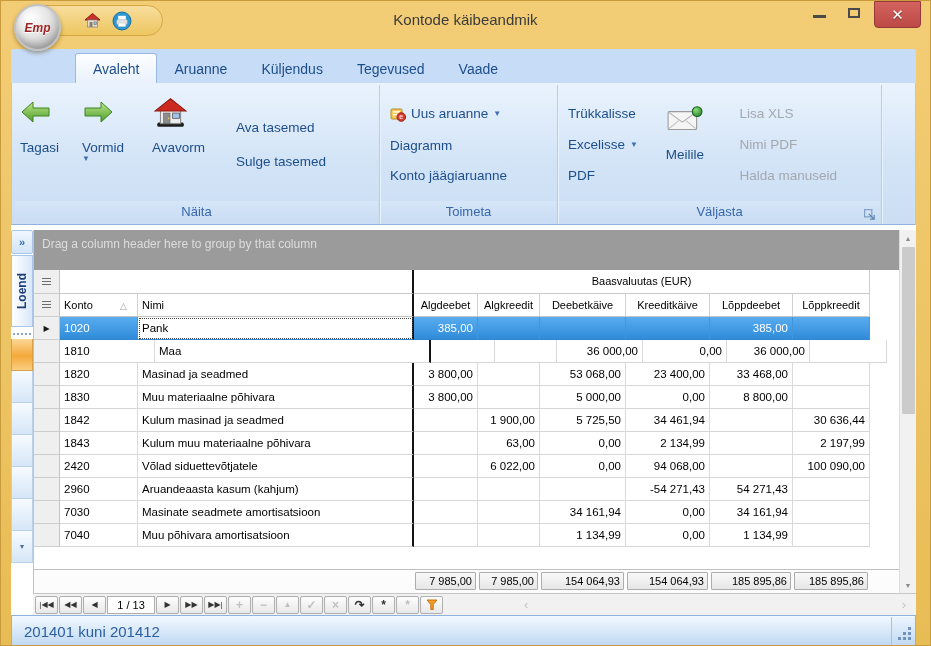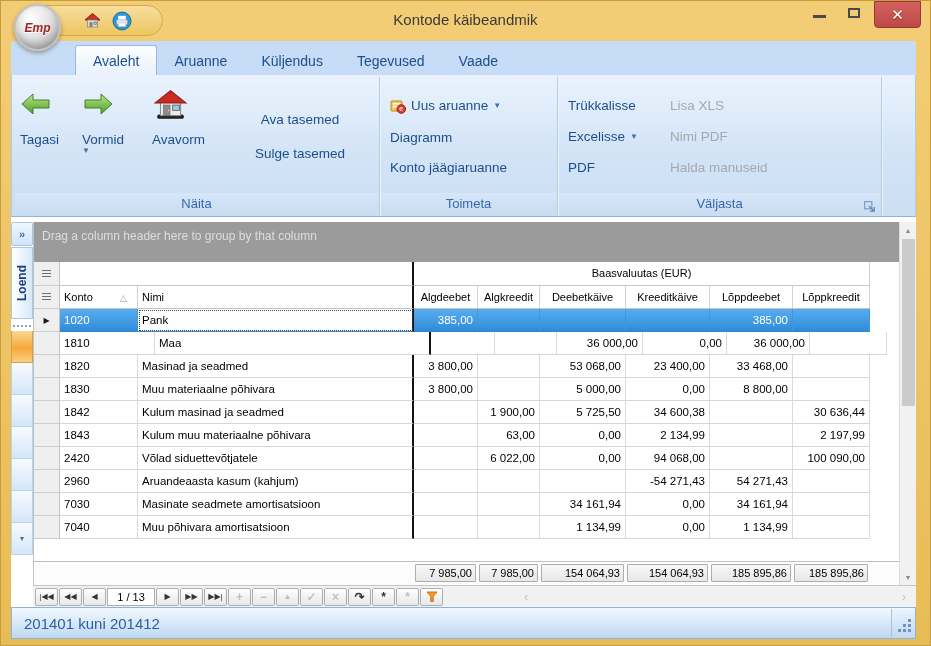--- a/index.html
+++ b/index.html
@@ -33,21 +33,21 @@
   .wb{width:30px;height:23px;display:flex;align-items:center;justify-content:center;}
   .glyph-min{width:13px;height:3px;background:#4A4A4A;margin-top:8px;}
   .glyph-max{width:12px;height:10px;border:2px solid #4A4A4A;background:transparent;}
   .wb-close{
     width:47px;height:27px;background:linear-gradient(#D4625E,#BC4945);
     border:1px solid #973A37;border-radius:0 0 4px 4px;
     color:#fff;font-size:15px;font-weight:bold;display:flex;align-items:center;justify-content:center;
     text-shadow:0 1px 1px rgba(0,0,0,.4);
   }
   
-  .frame{margin:0 14px 0 10px;height:598px;display:flex;flex-direction:column;}
+  .frame{margin:8px 14px 0 10px;height:598px;display:flex;flex-direction:column;}
   
   .tabrow{height:34px;background:#C7DCF7;display:flex;align-items:flex-end;padding-left:64px;border-radius:2px 2px 0 0;}
   .tab{padding:7px 17px 6px;font-size:14px;color:#1D4E8C;white-space:nowrap;}
   .tab.active{
     background:linear-gradient(#FDFEFF,#E9F2FD);
     border:1px solid #9AB9E2;border-bottom:none;border-radius:3px 3px 0 0;
   }
   
   .ribbon{
     height:142px;background:linear-gradient(#EAF3FD,#D3E4F7 55%,#CBDEF3);
@@ -229,21 +229,21 @@
                   <rect x="5" y="25" width="25" height="4" rx="1.5" fill="#1E1E1E"></rect>
                   <rect x="8" y="13" width="19" height="13" fill="#ECECEC" stroke="#8A8A8A"></rect>
                   <polygon points="3,14 17.5,2.5 32,14" fill="#CC2A20" stroke="#8F1813"></polygon>
                   <rect x="11" y="16" width="6" height="10" fill="#8C8C8C" stroke="#5E5E5E" stroke-width="0.6"></rect>
                   <circle cx="15.8" cy="21" r="0.8" fill="#F2C94C"></circle>
                   <rect x="19.5" y="16" width="6.5" height="5" fill="#9FC4E8" stroke="#4F4F4F" stroke-width="0.7"></rect>
                 </svg>
             </span>
             <span class="lbl">Avavorm</span>
           </div>
-          <div class="txtcol" style="width:136px;padding:14px 0;align-items:center;">
+          <div class="txtcol" style="width:136px;padding:14px 0;">
             <div class="txtitem">
                 <span>Ava tasemed</span>
               </div>
             <div class="txtitem">
                 <span>Sulge tasemed</span>
               </div>
           </div>
         </div>
         <div class="rg-label">Näita</div>
       </div>
@@ -282,20 +282,38 @@
                 <span>Trükkalisse</span>
               </div>
             <div class="txtitem">
                 <span>Excelisse</span>
                 <span class="caret">▼</span>
               </div>
             <div class="txtitem">
                 <span>PDF</span>
               </div>
           </div>
+          <div class="bigbtn" style="width:70px;padding-top:12px;">
+            <span class="ic">
+              <svg width="38" height="28" viewBox="0 0 36 26">
+                  <defs>
+                    <radialGradient id="gd" cx="0.35" cy="0.3" r="0.9">
+                      <stop offset="0" stop-color="#8FD97A"></stop>
+                      <stop offset="1" stop-color="#1E7A22"></stop>
+                    </radialGradient>
+                  </defs>
+                  <rect x="2" y="6" width="27" height="17" rx="1" fill="#F5F5F5" stroke="#9A9A9A"></rect>
+                  <polyline points="3,7 15.5,16 28,7" fill="none" stroke="#ADADAD"></polyline>
+                  <line x1="3" y1="22" x2="12" y2="14.5" stroke="#C4C4C4"></line>
+                  <line x1="28" y1="22" x2="19" y2="14.5" stroke="#C4C4C4"></line>
+                  <circle cx="29.5" cy="6" r="4.6" fill="url(#gd)" stroke="#15641B"></circle>
+                </svg>
+            </span>
+            <span class="lbl">Meilile</span>
+          </div>
           <div class="txtcol dis" style="width:140px;padding:4px 0;">
             <div class="txtitem dis">
                 <span>Lisa XLS</span>
               </div>
             <div class="txtitem dis">
                 <span>Nimi PDF</span>
               </div>
             <div class="txtitem dis">
                 <span>Halda manuseid</span>
               </div>
@@ -407,21 +425,21 @@
                   <div class="d-cell num" style="width: 77px;"></div>
                   <div class="gfill"></div>
                 </div>
                 <div class="g-row d-row">
                   <div class="ind"></div>
                   <div class="d-cell" style="width: 78px;">1842</div>
                   <div class="d-cell blackline" style="width: 276px;">Kulum masinad ja seadmed</div>
                   <div class="d-cell num" style="width: 64px;"></div>
                   <div class="d-cell num" style="width: 62px;">1 900,00</div>
                   <div class="d-cell num" style="width: 86px;">5 725,50</div>
-                  <div class="d-cell num" style="width: 84px;">34 600,38</div>
+                  <div class="d-cell num" style="width: 84px;">34 461,94</div>
                   <div class="d-cell num" style="width: 83px;"></div>
                   <div class="d-cell num" style="width: 77px;">30 636,44</div>
                   <div class="gfill"></div>
                 </div>
                 <div class="g-row d-row">
                   <div class="ind"></div>
                   <div class="d-cell" style="width: 78px;">1843</div>
                   <div class="d-cell blackline" style="width: 276px;">Kulum muu materiaalne põhivara</div>
                   <div class="d-cell num" style="width: 64px;"></div>
                   <div class="d-cell num" style="width: 62px;">63,00</div>

